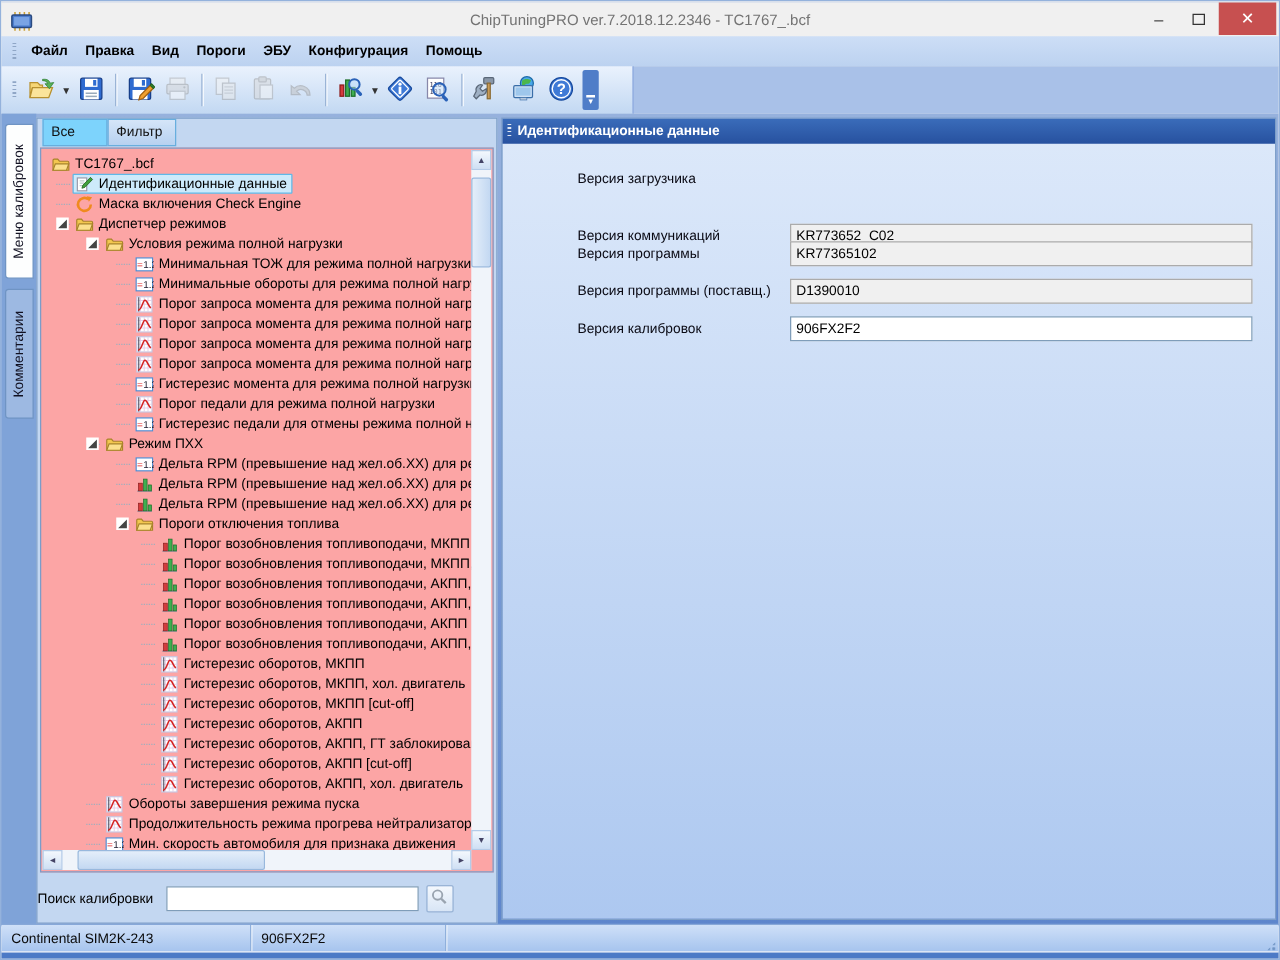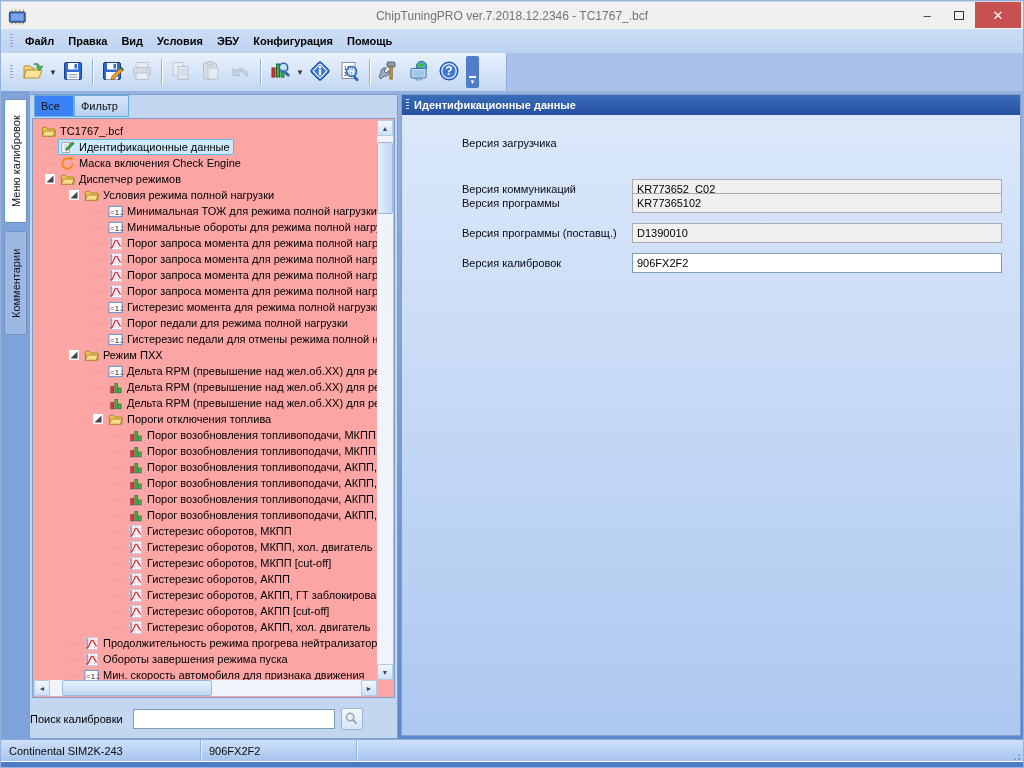--- a/index.html
+++ b/index.html
@@ -45,21 +45,21 @@
   .vtab{position:absolute;left:3px;width:23px;display:flex;align-items:center;justify-content:center;
     writing-mode:vertical-rl;transform:rotate(180deg);font-size:11px;color:#112;
     border:1px solid #6f94c4;border-radius:0 3px 3px 0;}
   .vtab.active{background:#fdfefe;top:8px;height:124px;}
   .vtab.inactive{background:#9db9e2;top:140px;height:104px;}
   
   .leftpanel{position:absolute;left:28px;top:3px;width:369px;bottom:2px;
     background:#c3d7f1;border:1px solid #7e9fc9;}
   .ltabs{position:absolute;left:4px;top:0;height:22px;display:flex;}
   .ltab{height:22px;padding:4px 10px 0 6px;border:1px solid #68aede;font-size:11px;}
-  .ltab.active{background:#3b82f6;width:40px;}
+  .ltab.active{background:#7dd3fc;width:52px;}
   .ltab.inactive{background:linear-gradient(#d5e5f8,#b7d1f0);}
   .treebox{position:absolute;left:2px;right:2px;top:23px;height:580px;background:#fca5a5;
     border:1px solid #7b9cc9;}
   .treerows{position:absolute;left:1px;top:1px;right:17px;bottom:17px;overflow:hidden;padding-top:3px;}
   .trow{position:relative;height:16px;display:flex;align-items:center;white-space:nowrap;}
   .trow::before{content:"";position:absolute;left:calc(var(--ix) - 13px);top:8px;width:11px;
     border-top:1px dotted #a3aebc;}
   .trow.root::before{display:none;}
   .tarrow{position:absolute;left:calc(var(--ix) - 13px);top:3px;width:10px;height:10px;background:#fff;}
   .tarrow svg{width:10px;height:10px;}
@@ -130,21 +130,21 @@
       <span class="wbtn">–</span>
       <span class="wbtn">
           <span class="maxglyph"></span>
         </span>
       <span class="wbtn close">✕</span>
     </span>
   </div>
 
   <div class="menubar">
     <span class="grip"></span>
-    <span id="menuitems"><span class="menu-item">Файл</span><span class="menu-item">Правка</span><span class="menu-item">Вид</span><span class="menu-item">Условия</span><span class="menu-item">ЭБУ</span><span class="menu-item">Конфигурация</span><span class="menu-item">Помощь</span></span>
+    <span id="menuitems"><span class="menu-item">Файл</span><span class="menu-item">Правка</span><span class="menu-item">Вид</span><span class="menu-item">Пороги</span><span class="menu-item">ЭБУ</span><span class="menu-item">Конфигурация</span><span class="menu-item">Помощь</span></span>
   </div>
 
   <div class="toolbarzone">
     <div class="toolbar">
       <span class="grip"></span>
       <span id="toolbuttons" style="display:flex;align-items:center;">
           <span class="tbtn">
             <span><svg viewBox="0 0 24 24">
                 <path d="M3 7h6l2 2h2v2H5l-2 8z" fill="#f6d676" stroke="#b8912f"></path>
                 <path d="M3 19l2-8h16l-3 8z" fill="#fbe49a" stroke="#b8912f"></path>
@@ -680,34 +680,34 @@
             <div class="trow" style="--ix: 48px;">
               <span class="tinner">
                 <span class="ticon">
                   <svg viewBox="0 0 16 16">
                     <rect x="1.5" y="1.5" width="13" height="13" fill="#fff" stroke="#c6c6e2"></rect>
                     <path d="M4.7 2v12M7.9 2v12M11.1 2v12M2 4.7h12M2 7.9h12M2 11.1h12" stroke="#e4c6e4" stroke-width=".7"></path>
                     <path d="M3.2 2v12" stroke="#556"></path>
                     <path d="M2.5 13C6 13 6.5 4.5 8.5 4.5s2.5 4.5 5 6.5" fill="none" stroke="#d42222" stroke-width="1.3"></path>
                   </svg>
                 </span>
+                <span class="tlabel">Обороты завершения режима пуска</span>
+              </span>
+            </div>
+            <div class="trow" style="--ix: 48px;">
+              <span class="tinner">
+                <span class="ticon">
+                  <svg viewBox="0 0 16 16">
+                    <rect x="1.5" y="1.5" width="13" height="13" fill="#fff" stroke="#c6c6e2"></rect>
+                    <path d="M4.7 2v12M7.9 2v12M11.1 2v12M2 4.7h12M2 7.9h12M2 11.1h12" stroke="#e4c6e4" stroke-width=".7"></path>
+                    <path d="M3.2 2v12" stroke="#556"></path>
+                    <path d="M2.5 13C6 13 6.5 4.5 8.5 4.5s2.5 4.5 5 6.5" fill="none" stroke="#d42222" stroke-width="1.3"></path>
+                  </svg>
+                </span>
                 <span class="tlabel">Продолжительность режима прогрева нейтрализатор</span>
-              </span>
-            </div>
-            <div class="trow" style="--ix: 48px;">
-              <span class="tinner">
-                <span class="ticon">
-                  <svg viewBox="0 0 16 16">
-                    <rect x="1.5" y="1.5" width="13" height="13" fill="#fff" stroke="#c6c6e2"></rect>
-                    <path d="M4.7 2v12M7.9 2v12M11.1 2v12M2 4.7h12M2 7.9h12M2 11.1h12" stroke="#e4c6e4" stroke-width=".7"></path>
-                    <path d="M3.2 2v12" stroke="#556"></path>
-                    <path d="M2.5 13C6 13 6.5 4.5 8.5 4.5s2.5 4.5 5 6.5" fill="none" stroke="#d42222" stroke-width="1.3"></path>
-                  </svg>
-                </span>
-                <span class="tlabel">Обороты завершения режима пуска</span>
               </span>
             </div>
             <div class="trow" style="--ix: 48px;">
               <span class="tinner">
                 <span class="ticon">
                   <svg viewBox="0 0 16 16">
                     <rect x="1" y="2.5" width="14" height="11" fill="#fff" stroke="#4f8fd6"></rect>
                     <text x="1.8" y="11.5" font-size="8.5" font-family="sans-serif"><tspan fill="#d22">=</tspan><tspan fill="#223" dx="0.3">1.2</tspan></text>
                   </svg>
                 </span>

